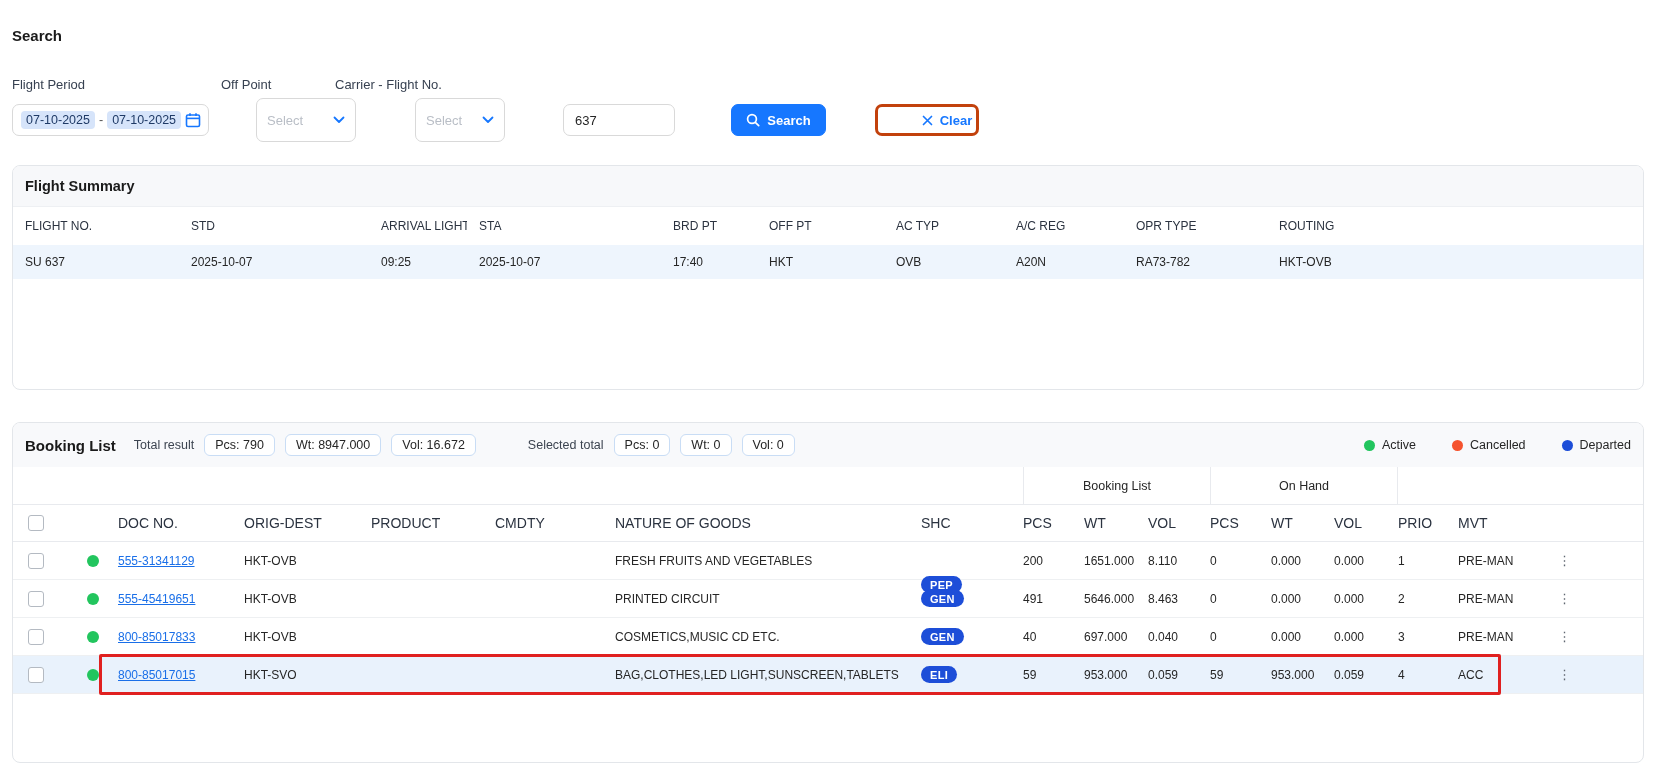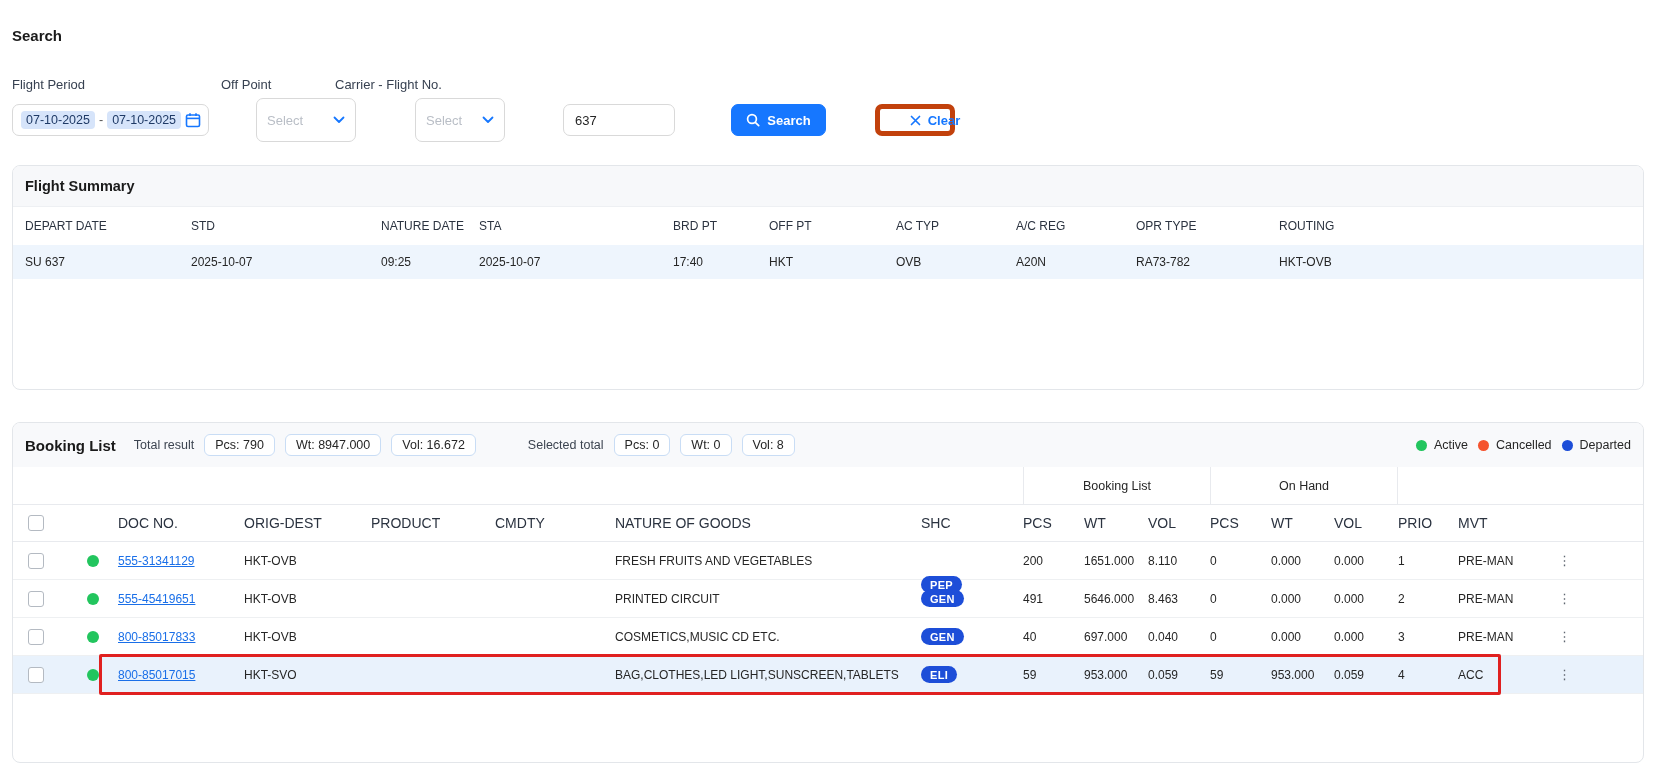--- a/index.html
+++ b/index.html
@@ -21,21 +21,21 @@
   .select-box { height:44px; border:1px solid #d9d9d9; border-radius:7px; background:#fff;
     display:flex; align-items:center; justify-content:space-between; padding:0 10px; cursor:pointer; }
   .sel-off { width:100px; margin-left:12px; }
   .sel-carrier { width:90px; margin-left:24px; }
   .placeholder { color:#b9bec6; font-size:13px; }
   .flight-input { width:112px; height:32px; border:1px solid #d9d9d9; border-radius:7px;
     margin-left:23px; padding:0 11px; font-size:13px; font-family:"Liberation Sans",sans-serif; color:#262626; }
   .btn { height:32px; border-radius:7px; font-size:13px; display:flex; align-items:center;
     justify-content:center; gap:7px; cursor:pointer; }
   .btn-search { width:95px; margin-left:21px; background:#1677ff; color:#fff; border:1px solid #1677ff; font-weight:bold;}
-  .btn-clear { width:80px; margin-left:14px; background:#fff; color:#1677ff; border:5px solid #c2410c; font-weight:bold;padding-left:40px;}
+  .btn-clear { width:104px; margin-left:14px; background:#fff; color:#1677ff; border:3px solid #c2410c; font-weight:bold;padding-left:40px;}
 
   
   .card { border:1px solid #e3e6ea; border-radius:8px; background:#fff; overflow:hidden; }
   .card-flight { margin-top:29px; height:225px; }
   .card-band { background:#f7f8fa; padding:12px 12px; font-size:14.5px; font-weight:bold;
     color:#1a1a1a; border-bottom:1px solid #eef0f3; }
 
   
   .fs-grid { display:grid; grid-template-columns:166px 190px 98px 194px 96px 127px 120px 120px 143px 154px 1fr; }
   .fs-cell { padding:10px 0 10px 12px; font-size:12px; white-space:nowrap; overflow:hidden; }
@@ -44,21 +44,21 @@
 
   
   .card-booking { margin-top:32px; height:341px; }
   .bk-band { background:#f8f9fb; display:flex; align-items:center; padding:9px 12px 9px 12px; height:44px;}
   .bk-title { font-size:15px; font-weight:bold; color:#1a1a1a; }
   .bk-sub { font-size:12.5px; color:#3c4450; margin-left:18px; }
   .chip { border:1px solid #c9ddf5; background:#fff; border-radius:6px; padding:3px 10px;
     font-size:12.5px; color:#262626; margin-left:10px; white-space:nowrap; }
   .sel-label { margin-left:52px; }
   .legend { margin-left:auto; display:flex; align-items:center; gap:10px; }
-  .legend-item { display:flex; align-items:center; gap:7px; font-size:12.5px; color:#262626; }
+  .legend-item { display:flex; align-items:center; gap:7px; font-size:12.5px; color:#262626;margin-left:26px; }
   .legend-dot { width:11px; height:11px; border-radius:50%; display:inline-block; }
 
   .bk-grid { display:grid;
     grid-template-columns:60px 45px 126px 127px 124px 120px 306px 102px 61px 64px 62px 61px 63px 64px 60px 86px 1fr; }
   .group-row { height:38px; border-bottom:1px solid #e8eaee; }
   .group-cell { grid-column:span 3; display:flex; align-items:center; justify-content:center;
     font-size:12.5px; color:#262626; border-left:1px solid #e8eaee; }
   .group-cell.last { border-right:1px solid #e8eaee; }
   .head-row { height:37px; border-bottom:1px solid #e8eaee; align-items:center; }
   .bk-head { font-size:14px; color:#2b3340; white-space:nowrap; overflow:hidden; }
@@ -143,23 +143,23 @@
             <path d="M1.5 1.5 L9.5 9.5 M9.5 1.5 L1.5 9.5" stroke="#1677ff" stroke-width="1.7" stroke-linecap="round"></path>
           </svg>
       </span>
       <span>Clear</span>
     </button>
   </div>
 
   <div class="card card-flight">
     <div class="card-band">Flight Summary</div>
     <div class="fs-grid">
-        <div class="fs-cell fs-head">DEPART DATE</div>
+        <div class="fs-cell fs-head">FLIGHT NO.</div>
         <div class="fs-cell fs-head">STD</div>
-        <div class="fs-cell fs-head">NATURE DATE</div>
+        <div class="fs-cell fs-head">ARRIVAL LIGHT</div>
         <div class="fs-cell fs-head">STA</div>
         <div class="fs-cell fs-head">BRD PT</div>
         <div class="fs-cell fs-head">OFF PT</div>
         <div class="fs-cell fs-head">AC TYP</div>
         <div class="fs-cell fs-head">A/C REG</div>
         <div class="fs-cell fs-head">OPR TYPE</div>
         <div class="fs-cell fs-head">ROUTING</div>
       </div>
     <div class="fs-grid fs-row">
         <div class="fs-cell">SU 637</div>
@@ -178,21 +178,21 @@
   <div class="card card-booking">
     <div class="bk-band">
       <span class="bk-title">Booking List</span>
       <span class="bk-sub">Total result</span>
       <span class="chip">Pcs: 790</span>
       <span class="chip">Wt: 8947.000</span>
       <span class="chip">Vol: 16.672</span>
       <span class="bk-sub sel-label">Selected total</span>
       <span class="chip">Pcs: 0</span>
       <span class="chip">Wt: 0</span>
-      <span class="chip">Vol: 8</span>
+      <span class="chip">Vol: 0</span>
       <span class="legend">
           <span class="legend-item">
             <span class="legend-dot" style="background: rgb(34, 197, 94);"></span>
             <span>Active</span>
           </span>
           <span class="legend-item">
             <span class="legend-dot" style="background: rgb(245, 83, 46);"></span>
             <span>Cancelled</span>
           </span>
           <span class="legend-item">

